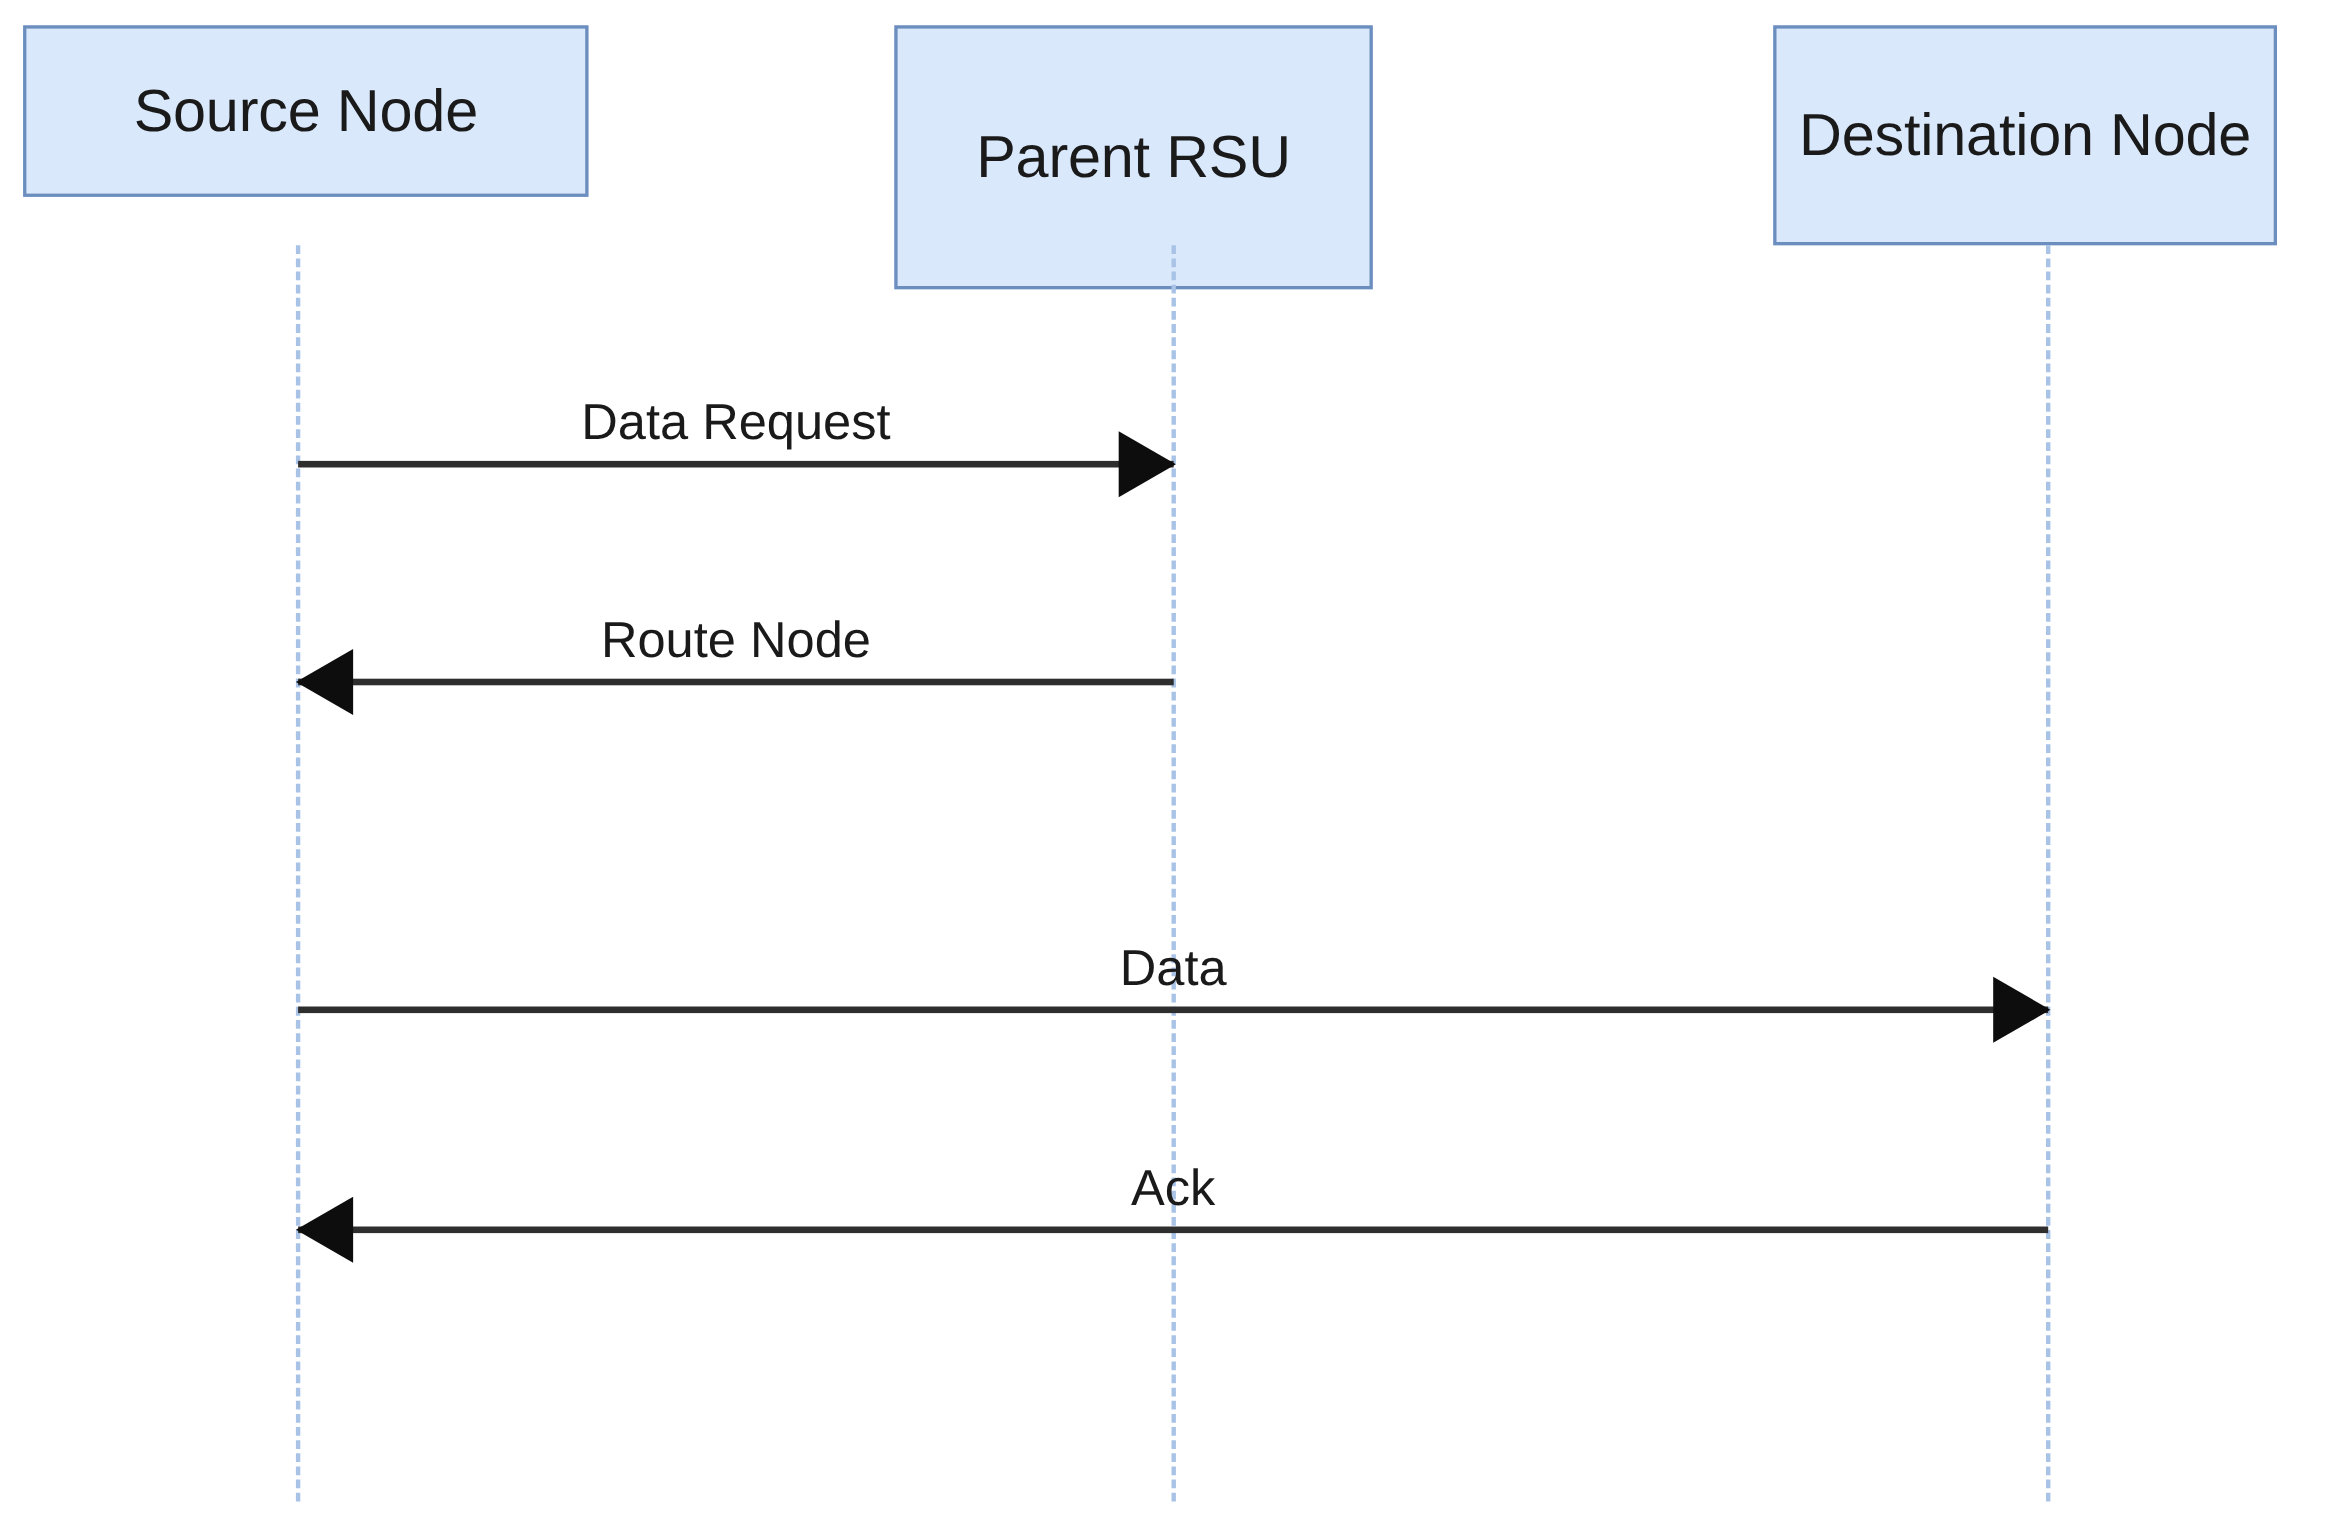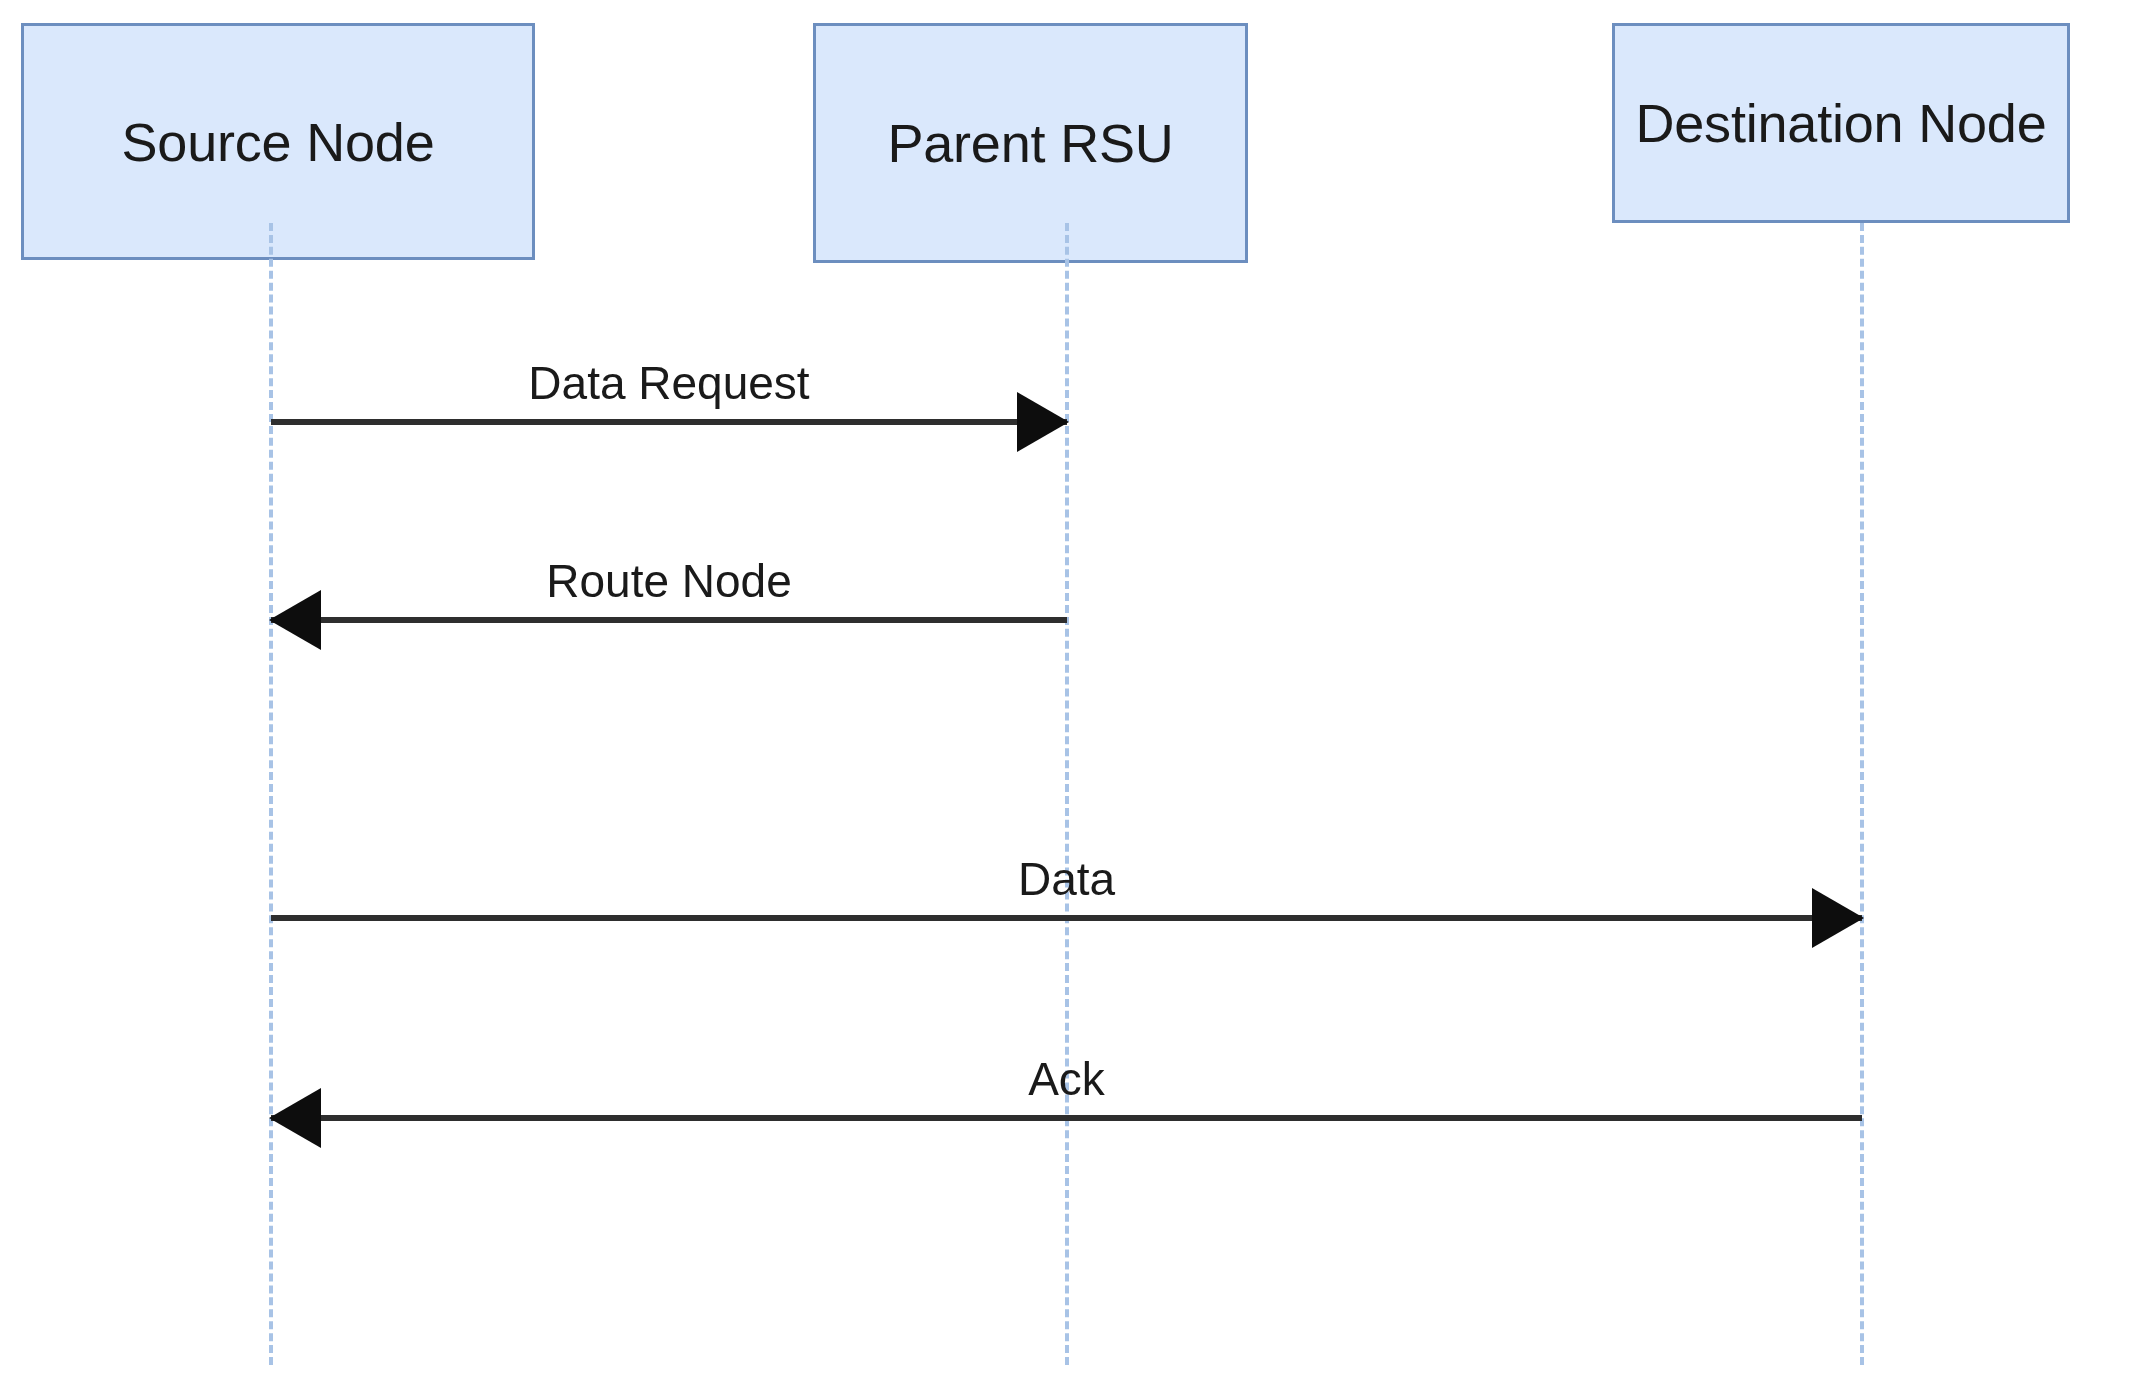--- a/index.html
+++ b/index.html
@@ -89,21 +89,21 @@
     line-height: 1;
     color: #1a1a1a;
     white-space: nowrap;
   }
 </style>
 </head>
 <body>
 
 <div id="canvas">
 
-  <div class="participant-box" id="box-source" style="left: 21px; top: 23px; width: 514px; height: 237px;">
+  <div class="participant-box" id="box-source" style="left: 21px; top: 23px; width: 514px; height: 156px;">
     <span class="participant-label">Source Node</span>
   </div>
 
   <div class="participant-box" id="box-rsu" style="left: 813px; top: 23px; width: 435px; height: 240px;">
     <span class="participant-label">Parent RSU</span>
   </div>
 
   <div class="participant-box" id="box-destination" style="left: 1612px; top: 23px; width: 458px; height: 200px;">
     <span class="participant-label">Destination Node</span>
   </div>

